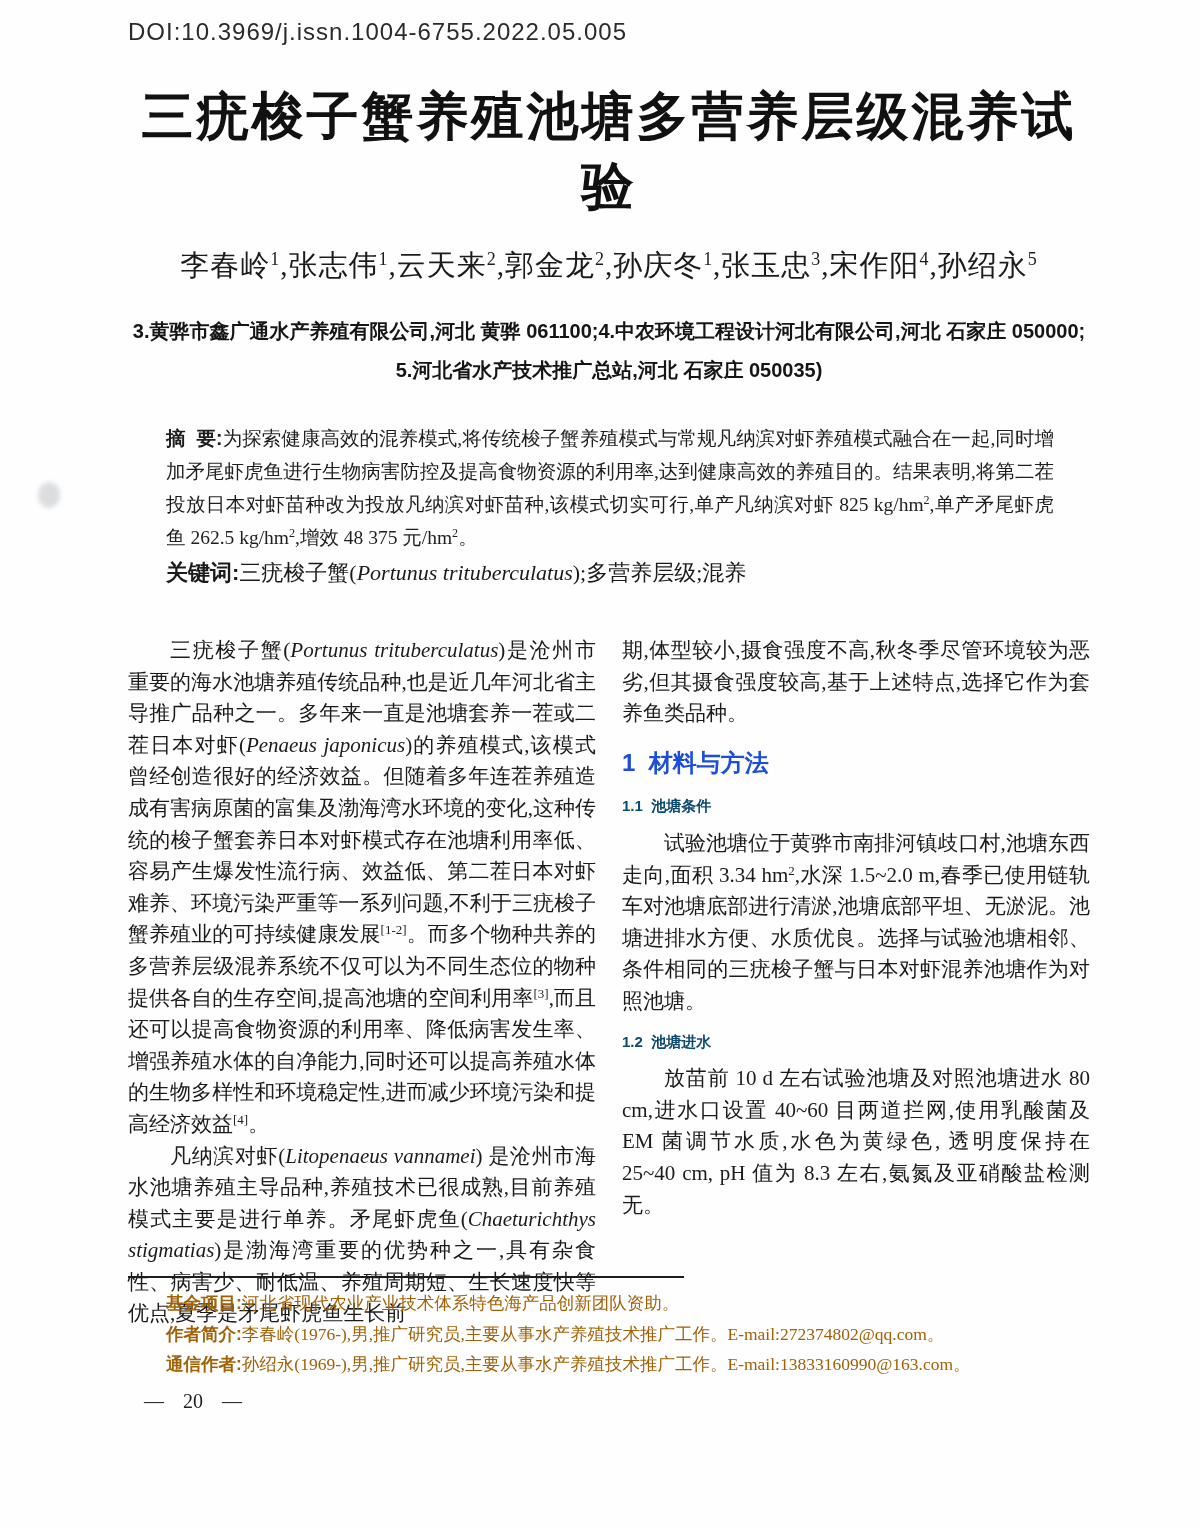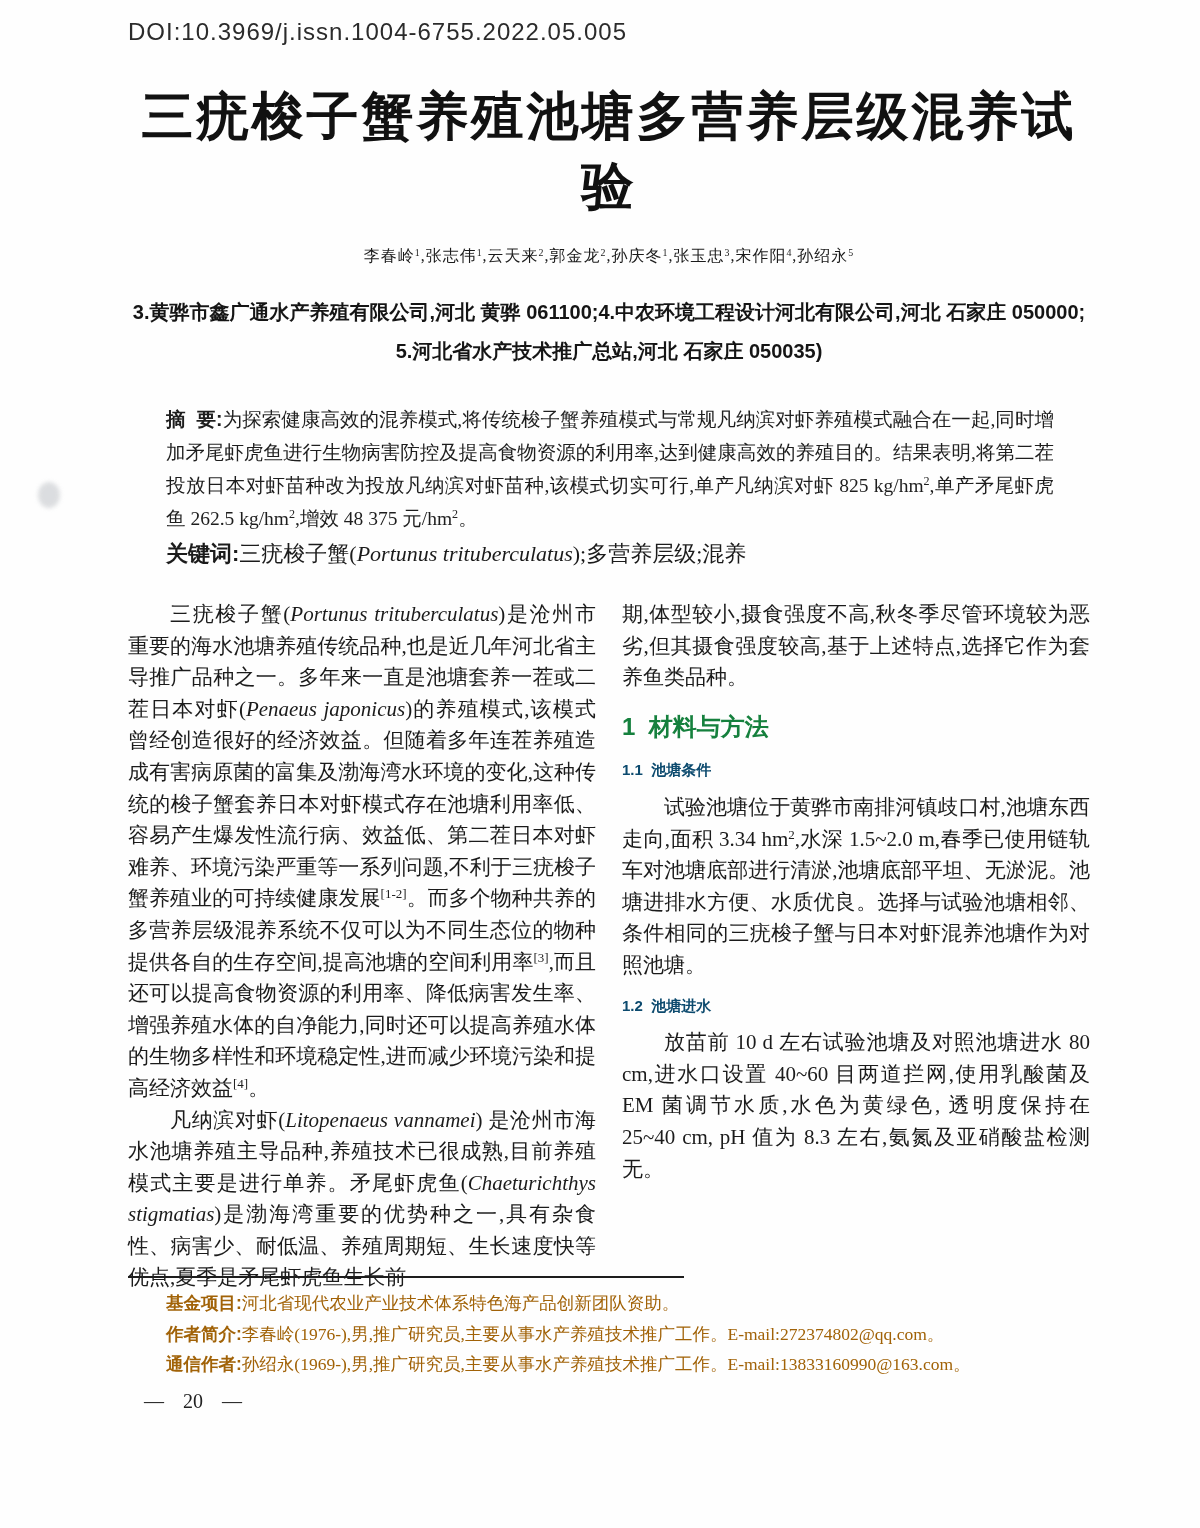--- a/index.html
+++ b/index.html
@@ -25,21 +25,21 @@
     text-align:center;
     font-family:"Liberation Sans","DejaVu Sans",sans-serif;
     font-weight:bold;
     font-size:52px;
     letter-spacing:3px;
     color:#111;
   }
   .authors{
     margin-top:24px;
     text-align:center;
-    font-size:16px;
+    font-size:29px;
     letter-spacing:1px;
   }
   .affiliations{
     margin-top:26px;
     text-align:center;
     font-weight:bold;
     font-size:20px;
     line-height:39px;
     font-family:"Liberation Sans","DejaVu Sans",sans-serif;
     color:#151515;
@@ -57,38 +57,38 @@
     white-space:pre-wrap;
   }
   .keywords{
     margin:2px 36px 0 38px;
     font-size:22px;
     line-height:33px;
   }
   .columns{
     display:flex;
     gap:26px;
-    margin-top:29px;
+    margin-top:46px;
   }
   .col{
     width:468px;
     font-size:21px;
     line-height:31.6px;
     text-align:justify;
     color:#1b1b1b;
   }
   .col p{margin:0;}
   .indent{text-indent:2em;}
   h2.sec{
     font-family:"Liberation Sans","DejaVu Sans",sans-serif;
     font-size:24px;
     font-weight:bold;
     margin:17px 0 12px 0;
     white-space:pre-wrap;
-    color:#15803d;
+    color:#1d4ed8;
   }
   h3.sub{
     font-family:"Liberation Sans","DejaVu Sans",sans-serif;
     font-size:15px;
     font-weight:bold;
     margin:8px 0 6px 0;
     white-space:pre-wrap;
     color:#0c4a6e;
   }
   .footnote-area{

